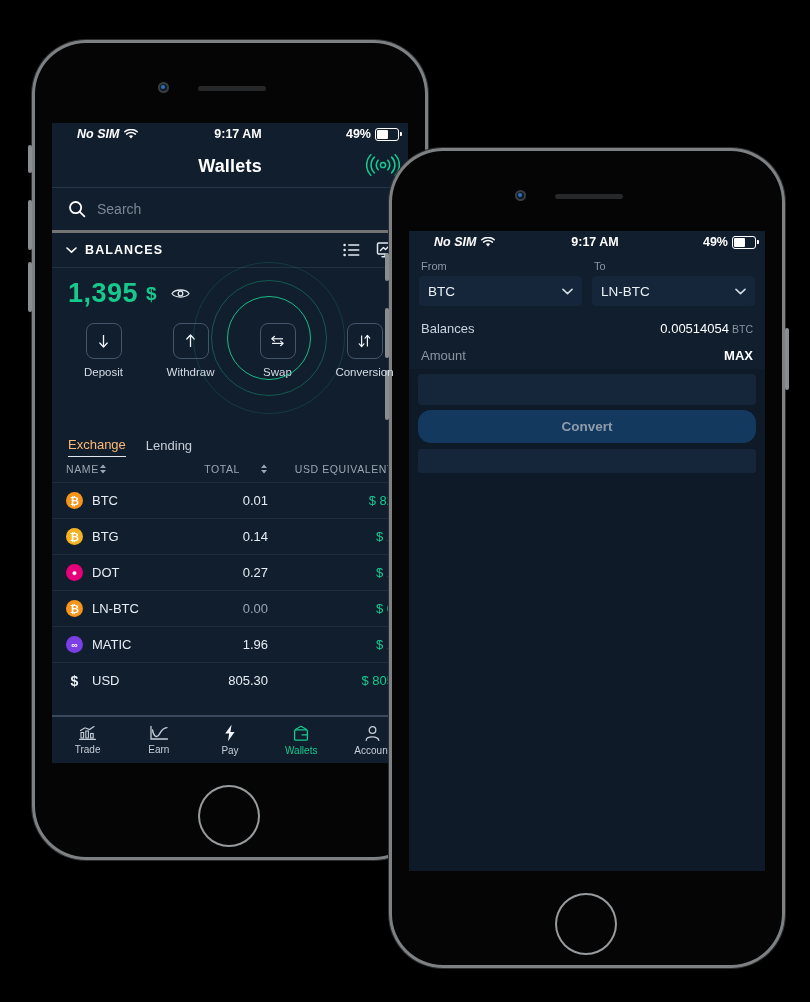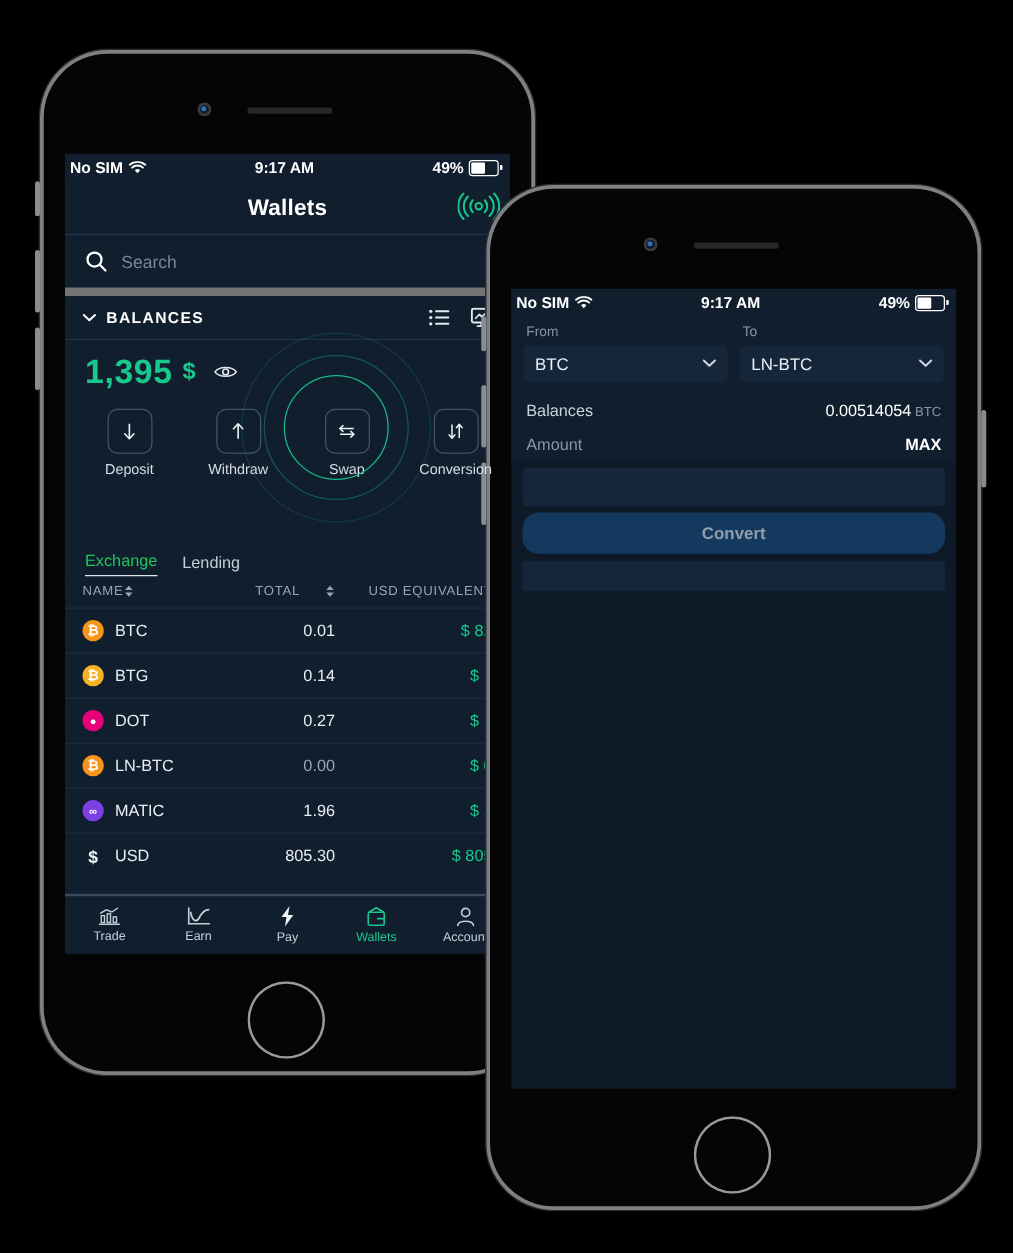--- a/index.html
+++ b/index.html
@@ -17,36 +17,36 @@
   .camera::after{content:"";position:absolute;left:3px;top:3px;width:4px;height:4px;
           border-radius:50%;background:#2f6fb5;}
   .home-btn{position:absolute;border-radius:50%;
           box-shadow:inset 0 0 0 2px rgba(200,205,210,.75);}
 
   
   .screen{position:absolute;background:#111e2e;overflow:hidden;}
 
   .statusbar{height:22px;display:flex;align-items:center;
              color:#fff;font-size:12.5px;font-weight:600;background:#111e2e;}
-  .sb-left{display:flex;align-items:center;gap:5px;padding-left:4px;flex:1;}
+  .sb-left{display:flex;align-items:center;gap:5px;padding-left:25px;flex:1;font-style:italic;}
   .sb-mid{flex:0 0 auto;}
   .sb-right{flex:1;display:flex;align-items:center;justify-content:flex-end;
             gap:4px;padding-right:9px;}
   .batt{width:22px;height:11px;border:1.3px solid #fff;border-radius:3px;position:relative;}
   .batt::after{content:"";position:absolute;right:-3.5px;top:3px;width:2px;height:4px;
                background:#fff;border-radius:0 1px 1px 0;}
   .batt i{position:absolute;left:1px;top:1px;bottom:1px;width:48%;background:#fff;border-radius:1px;display:block;}
 
   .navbar{position:relative;display:flex;align-items:center;justify-content:center;
           background:#111e2e;border-bottom:1px solid #24364a;}
   .navtitle{color:#fff;font-weight:700;letter-spacing:.2px;}
 
   
   .searchbar{display:flex;align-items:center;gap:11px;height:42px;padding:0 16px;
-             background:#111e2e;border-bottom:7px solid #737373;}
+             background:#111e2e;border-bottom:3px solid #737373;}
   .searchbar .ph{color:#7b8794;font-size:14px;}
   .balances-hdr{display:flex;align-items:center;height:34px;padding:0 14px;
                 background:#111e2e;border-bottom:1px solid #223245;}
   .balances-hdr .txt{color:#fff;font-size:12.5px;font-weight:700;letter-spacing:1.1px;margin-left:8px;}
   .hdr-icons{margin-left:auto;display:flex;align-items:center;gap:16px;}
 
   .bal-area{position:relative;background:#111e2e;padding:10px 0 0 0;height:148px;}
   .bal-amount{display:flex;align-items:center;gap:8px;padding-left:16px;}
   .bal-num{color:#17c98d;font-size:27px;font-weight:600;letter-spacing:.5px;}
   .bal-cur{color:#17c98d;font-size:19px;font-weight:600;}
@@ -54,21 +54,21 @@
   .actions{display:flex;align-items:flex-start;margin-top:14px;padding-left:8px;}
   .action{width:89px;display:flex;flex-direction:column;align-items:center;gap:7px;}
   .act-box{width:34px;height:34px;border:1px solid #43556a;border-radius:8px;
            display:flex;align-items:center;justify-content:center;}
   .act-lbl{color:#d6dde5;font-size:11.5px;}
   .rings{position:absolute;left:217px;top:-2px;width:0;height:0;}
   .ring{position:absolute;border-radius:50%;transform:translate(-50%,-50%);}
 
   .tabs{display:flex;gap:20px;padding:0 16px;background:#111e2e;height:31px;align-items:flex-end;}
   .tab{color:#c6ced7;font-size:13px;padding-bottom:4px;}
-  .tab.on{color:#22c55e;border-bottom:1.6px solid #dfe6ec;}
+  .tab.on{color:#fdba74;border-bottom:1.6px solid #dfe6ec;}
 
   .thead{display:flex;align-items:center;height:24px;padding:0 14px;background:#111e2e;
          color:#9aa6b2;font-size:10.5px;letter-spacing:.6px;border-bottom:1px solid #22324500;}
   .th-name{flex:0 0 118px;display:flex;align-items:center;gap:0;}
   .th-total{flex:1;display:flex;align-items:center;justify-content:flex-end;gap:20px;}
   .th-usd{flex:0 0 112px;text-align:right;padding-left:14px;}
 
   .row{display:flex;align-items:center;height:35px;padding:0 14px;
        border-top:1px solid #1e2d3f;background:#111e2e;}
   .coin{width:17px;height:17px;border-radius:50%;display:flex;align-items:center;

